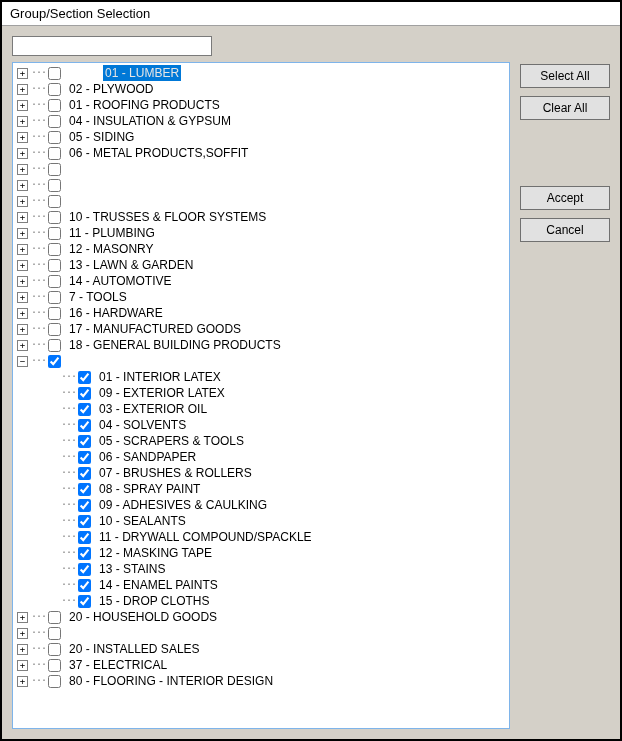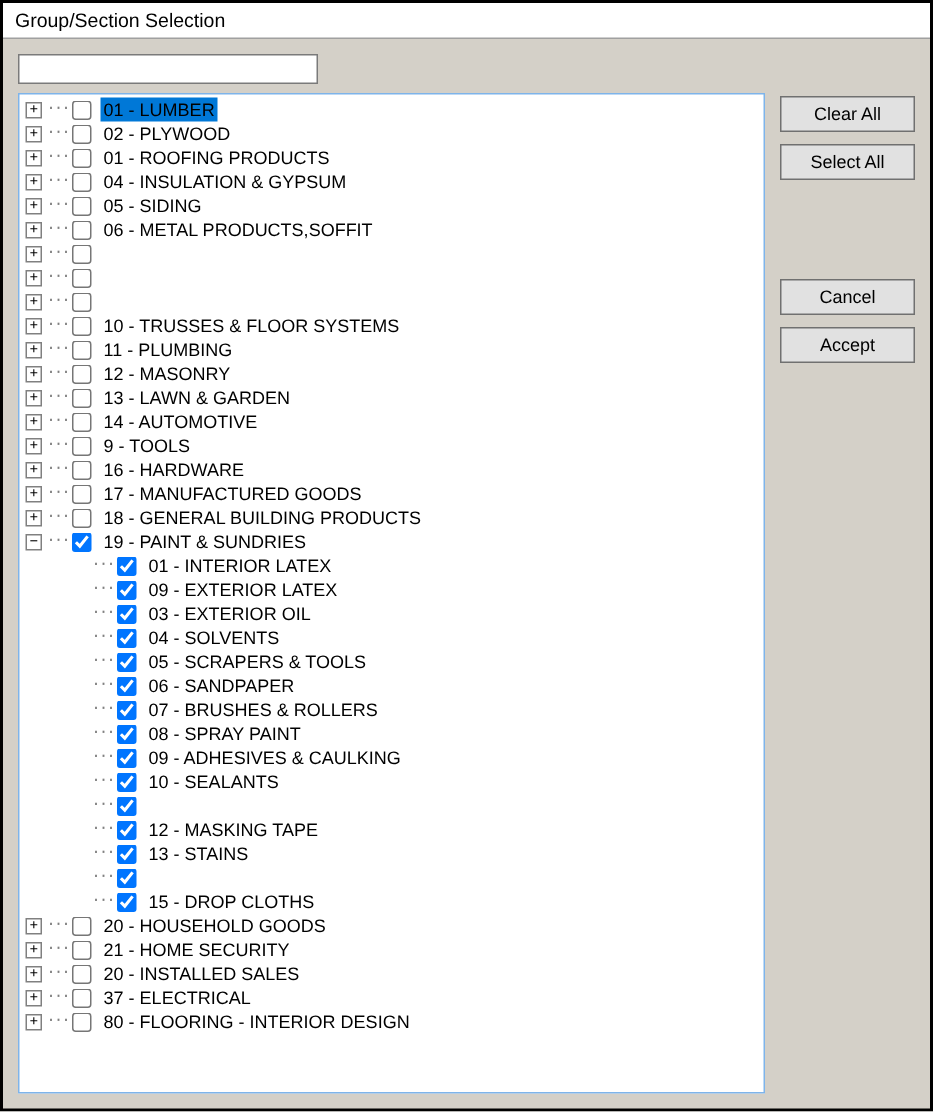--- a/index.html
+++ b/index.html
@@ -105,21 +105,22 @@
     width: 13px;
     height: 13px;
     margin: 0 6px 0 0;
     flex: 0 0 auto;
   }
   .label {
     padding: 0 2px;
   }
   .label.sel {
     background: #0078d7;
-    color: #000000;
+    color: #e5e5e5;
+    margin-left: 36px;
   }
   .right {
     width: 90px;
     display: flex;
     flex-direction: column;
     gap: 8px;
     padding-top: 0;
   }
   .right .spacer { height: 20px; }
   .btn {
@@ -225,21 +226,21 @@
             <div class="node">
               <span class="expander">+</span>
               <span class="dots">···</span>
               <input type="checkbox" class="cb" style="">
               <span class="label">14 - AUTOMOTIVE</span>
             </div>
             <div class="node">
               <span class="expander">+</span>
               <span class="dots">···</span>
               <input type="checkbox" class="cb" style="">
-              <span class="label">9 - TOOLS</span>
+              <span class="label">7 - TOOLS</span>
             </div>
             <div class="node">
               <span class="expander">+</span>
               <span class="dots">···</span>
               <input type="checkbox" class="cb" style="">
               <span class="label">16 - HARDWARE</span>
             </div>
             <div class="node">
               <span class="expander">+</span>
               <span class="dots">···</span>
@@ -249,21 +250,20 @@
             <div class="node">
               <span class="expander">+</span>
               <span class="dots">···</span>
               <input type="checkbox" class="cb" style="">
               <span class="label">18 - GENERAL BUILDING PRODUCTS</span>
             </div>
             <div class="node">
               <span class="expander">−</span>
               <span class="dots">···</span>
               <input type="checkbox" class="cb" checked="" style="">
-              <span class="label">19 - PAINT &amp; SUNDRIES</span>
             </div>
             <div class="node">
               <span class="indent"></span>
               <span class="expander blank"></span>
               <span class="dots">···</span>
               <input type="checkbox" class="cb" checked="" style="">
               <span class="label">01 - INTERIOR LATEX</span>
             </div>
             <div class="node">
               <span class="indent"></span>
@@ -326,59 +326,60 @@
               <span class="expander blank"></span>
               <span class="dots">···</span>
               <input type="checkbox" class="cb" checked="" style="">
               <span class="label">10 - SEALANTS</span>
             </div>
             <div class="node">
               <span class="indent"></span>
               <span class="expander blank"></span>
               <span class="dots">···</span>
               <input type="checkbox" class="cb" checked="" style="">
+              <span class="label">11 - DRYWALL COMPOUND/SPACKLE</span>
             </div>
             <div class="node">
               <span class="indent"></span>
               <span class="expander blank"></span>
               <span class="dots">···</span>
               <input type="checkbox" class="cb" checked="" style="">
               <span class="label">12 - MASKING TAPE</span>
             </div>
             <div class="node">
               <span class="indent"></span>
               <span class="expander blank"></span>
               <span class="dots">···</span>
               <input type="checkbox" class="cb" checked="" style="">
               <span class="label">13 - STAINS</span>
             </div>
             <div class="node">
               <span class="indent"></span>
               <span class="expander blank"></span>
               <span class="dots">···</span>
               <input type="checkbox" class="cb" checked="" style="">
+              <span class="label">14 - ENAMEL PAINTS</span>
             </div>
             <div class="node">
               <span class="indent"></span>
               <span class="expander blank"></span>
               <span class="dots">···</span>
               <input type="checkbox" class="cb" checked="" style="">
               <span class="label">15 - DROP CLOTHS</span>
             </div>
             <div class="node">
               <span class="expander">+</span>
               <span class="dots">···</span>
               <input type="checkbox" class="cb" style="">
               <span class="label">20 - HOUSEHOLD GOODS</span>
             </div>
             <div class="node">
               <span class="expander">+</span>
               <span class="dots">···</span>
               <input type="checkbox" class="cb" style="">
-              <span class="label">21 - HOME SECURITY</span>
             </div>
             <div class="node">
               <span class="expander">+</span>
               <span class="dots">···</span>
               <input type="checkbox" class="cb" style="">
               <span class="label">20 - INSTALLED SALES</span>
             </div>
             <div class="node">
               <span class="expander">+</span>
               <span class="dots">···</span>
@@ -390,21 +391,21 @@
               <span class="dots">···</span>
               <input type="checkbox" class="cb" style="">
               <span class="label">80 - FLOORING - INTERIOR DESIGN</span>
             </div>
           </div>
       </div>
     </div>
 
     <div class="right">
       <div class="spacer"></div>
+      <button class="btn">Select All</button>
       <button class="btn">Clear All</button>
-      <button class="btn">Select All</button>
       <div class="gap-lg"></div>
+      <button class="btn">Accept</button>
       <button class="btn">Cancel</button>
-      <button class="btn">Accept</button>
     </div>
 
   </div>
 </div>
 
 </body></html>

